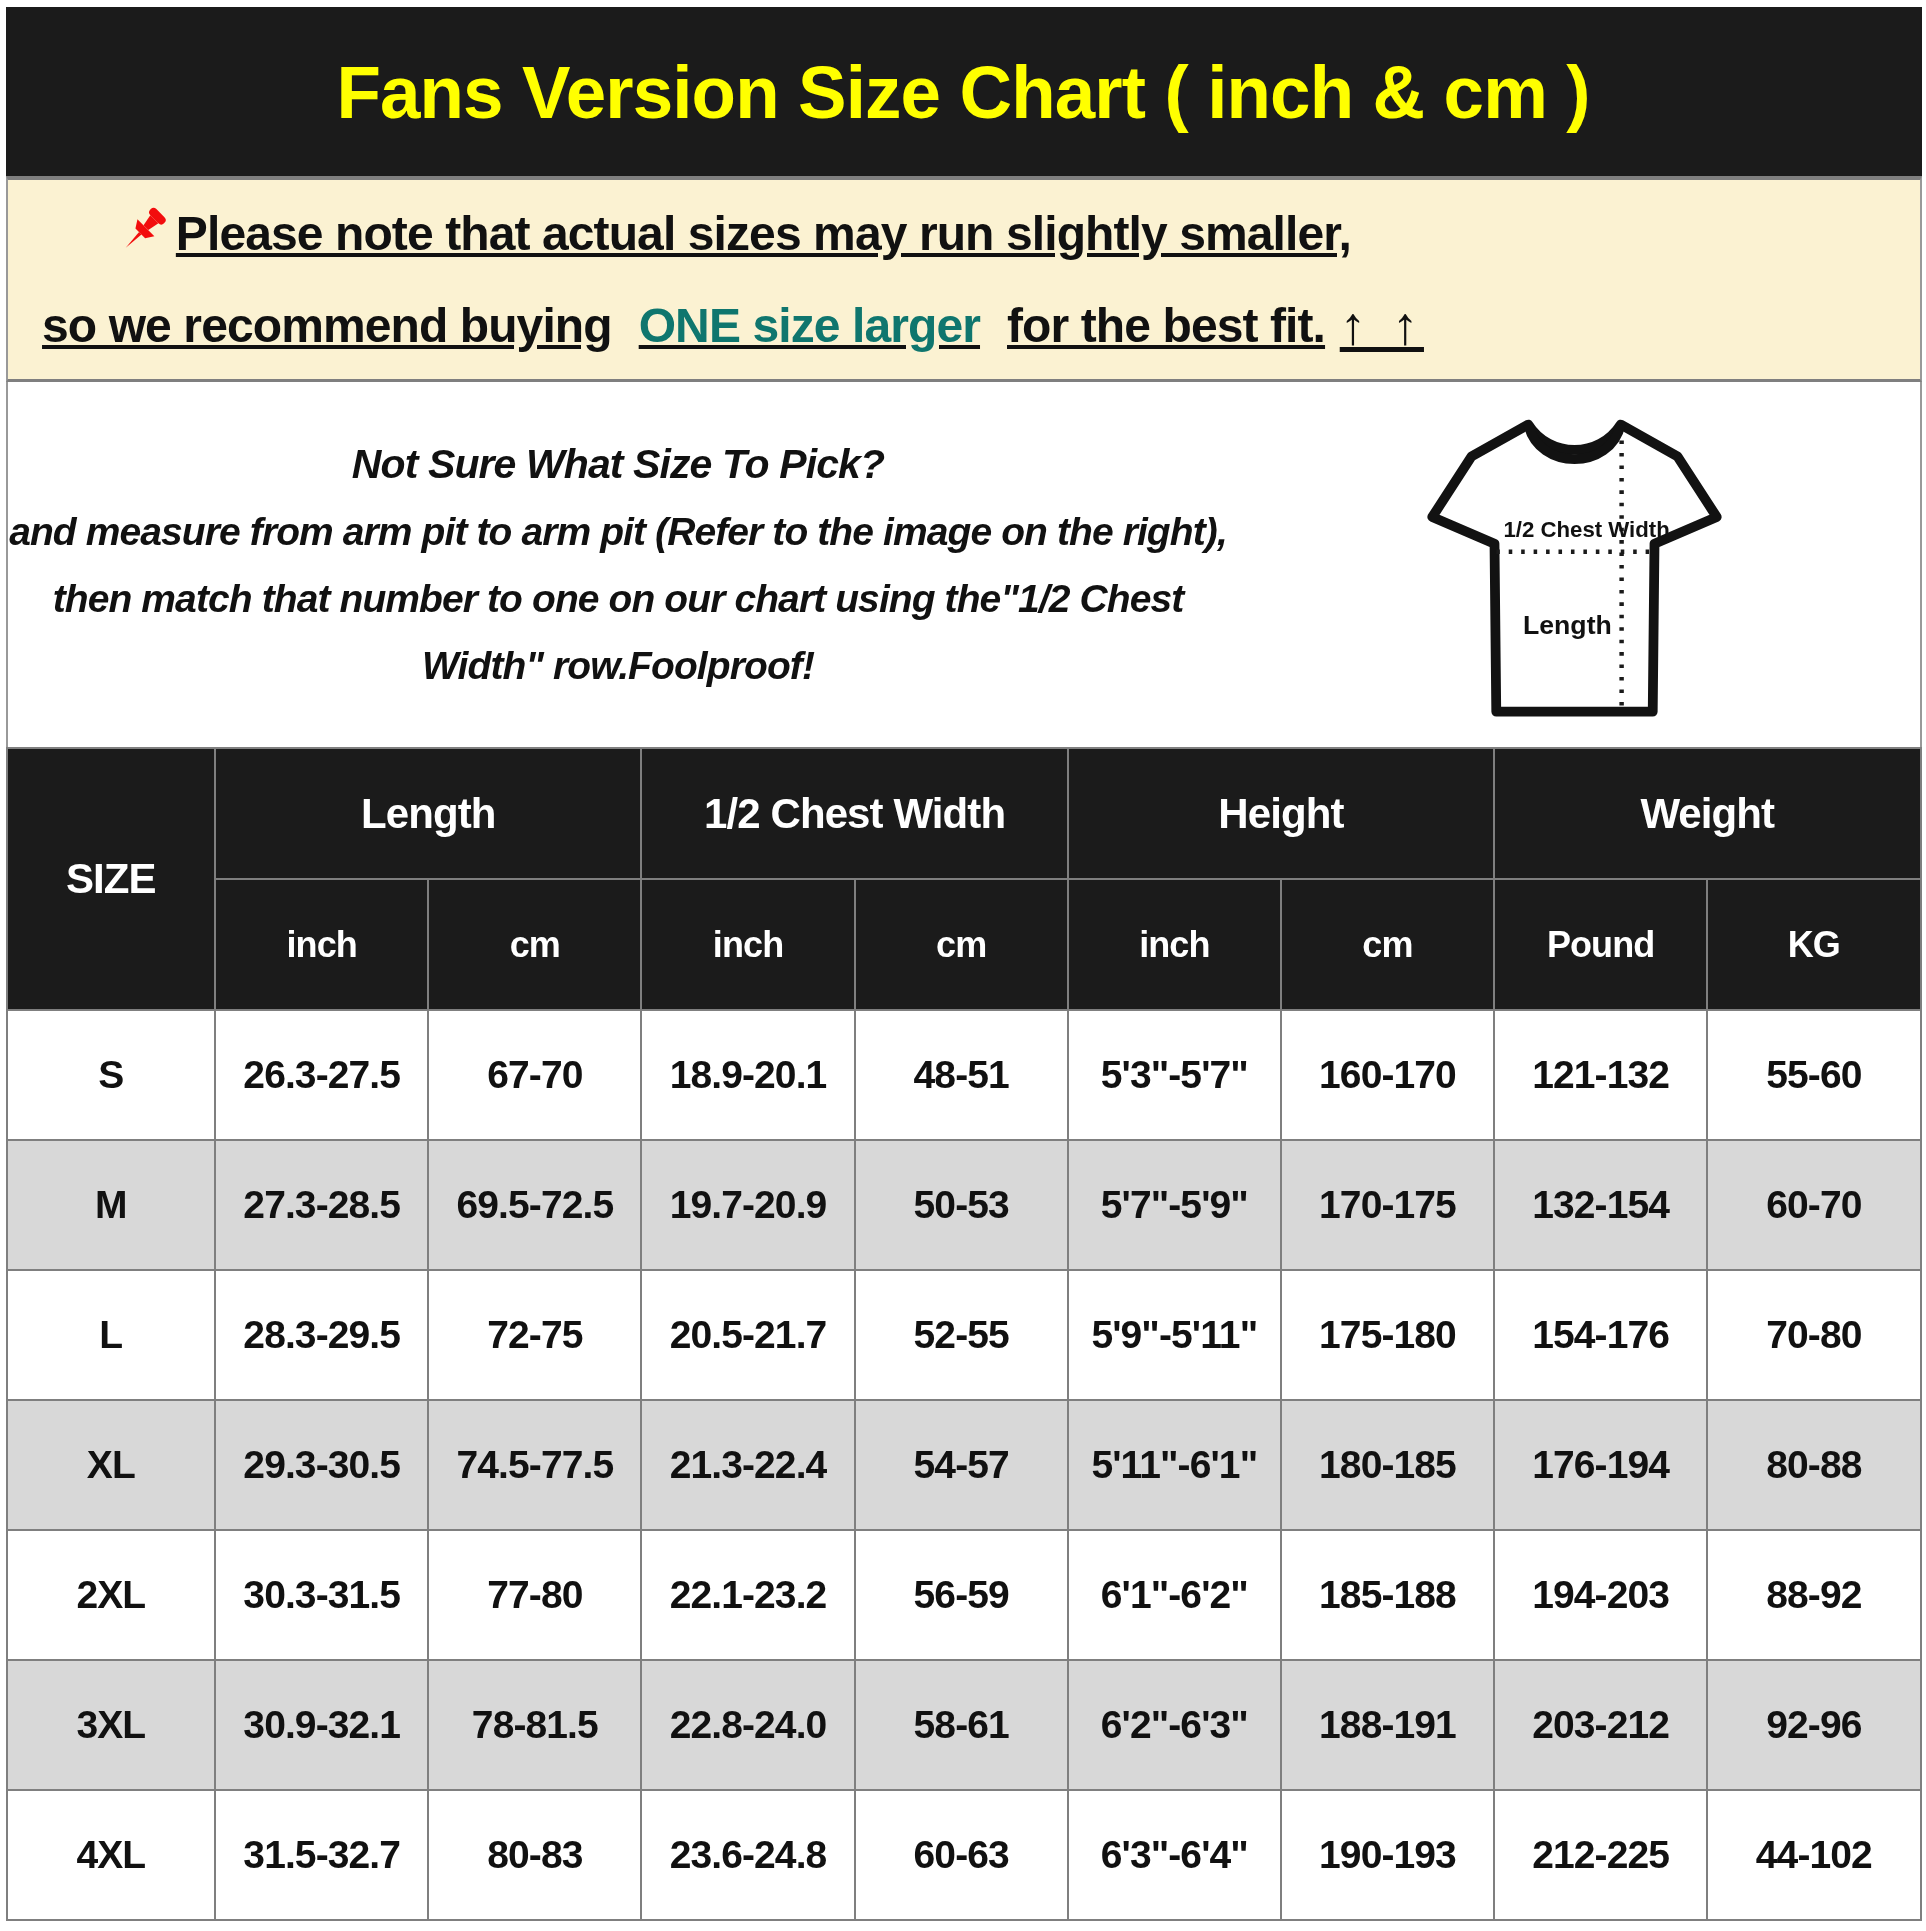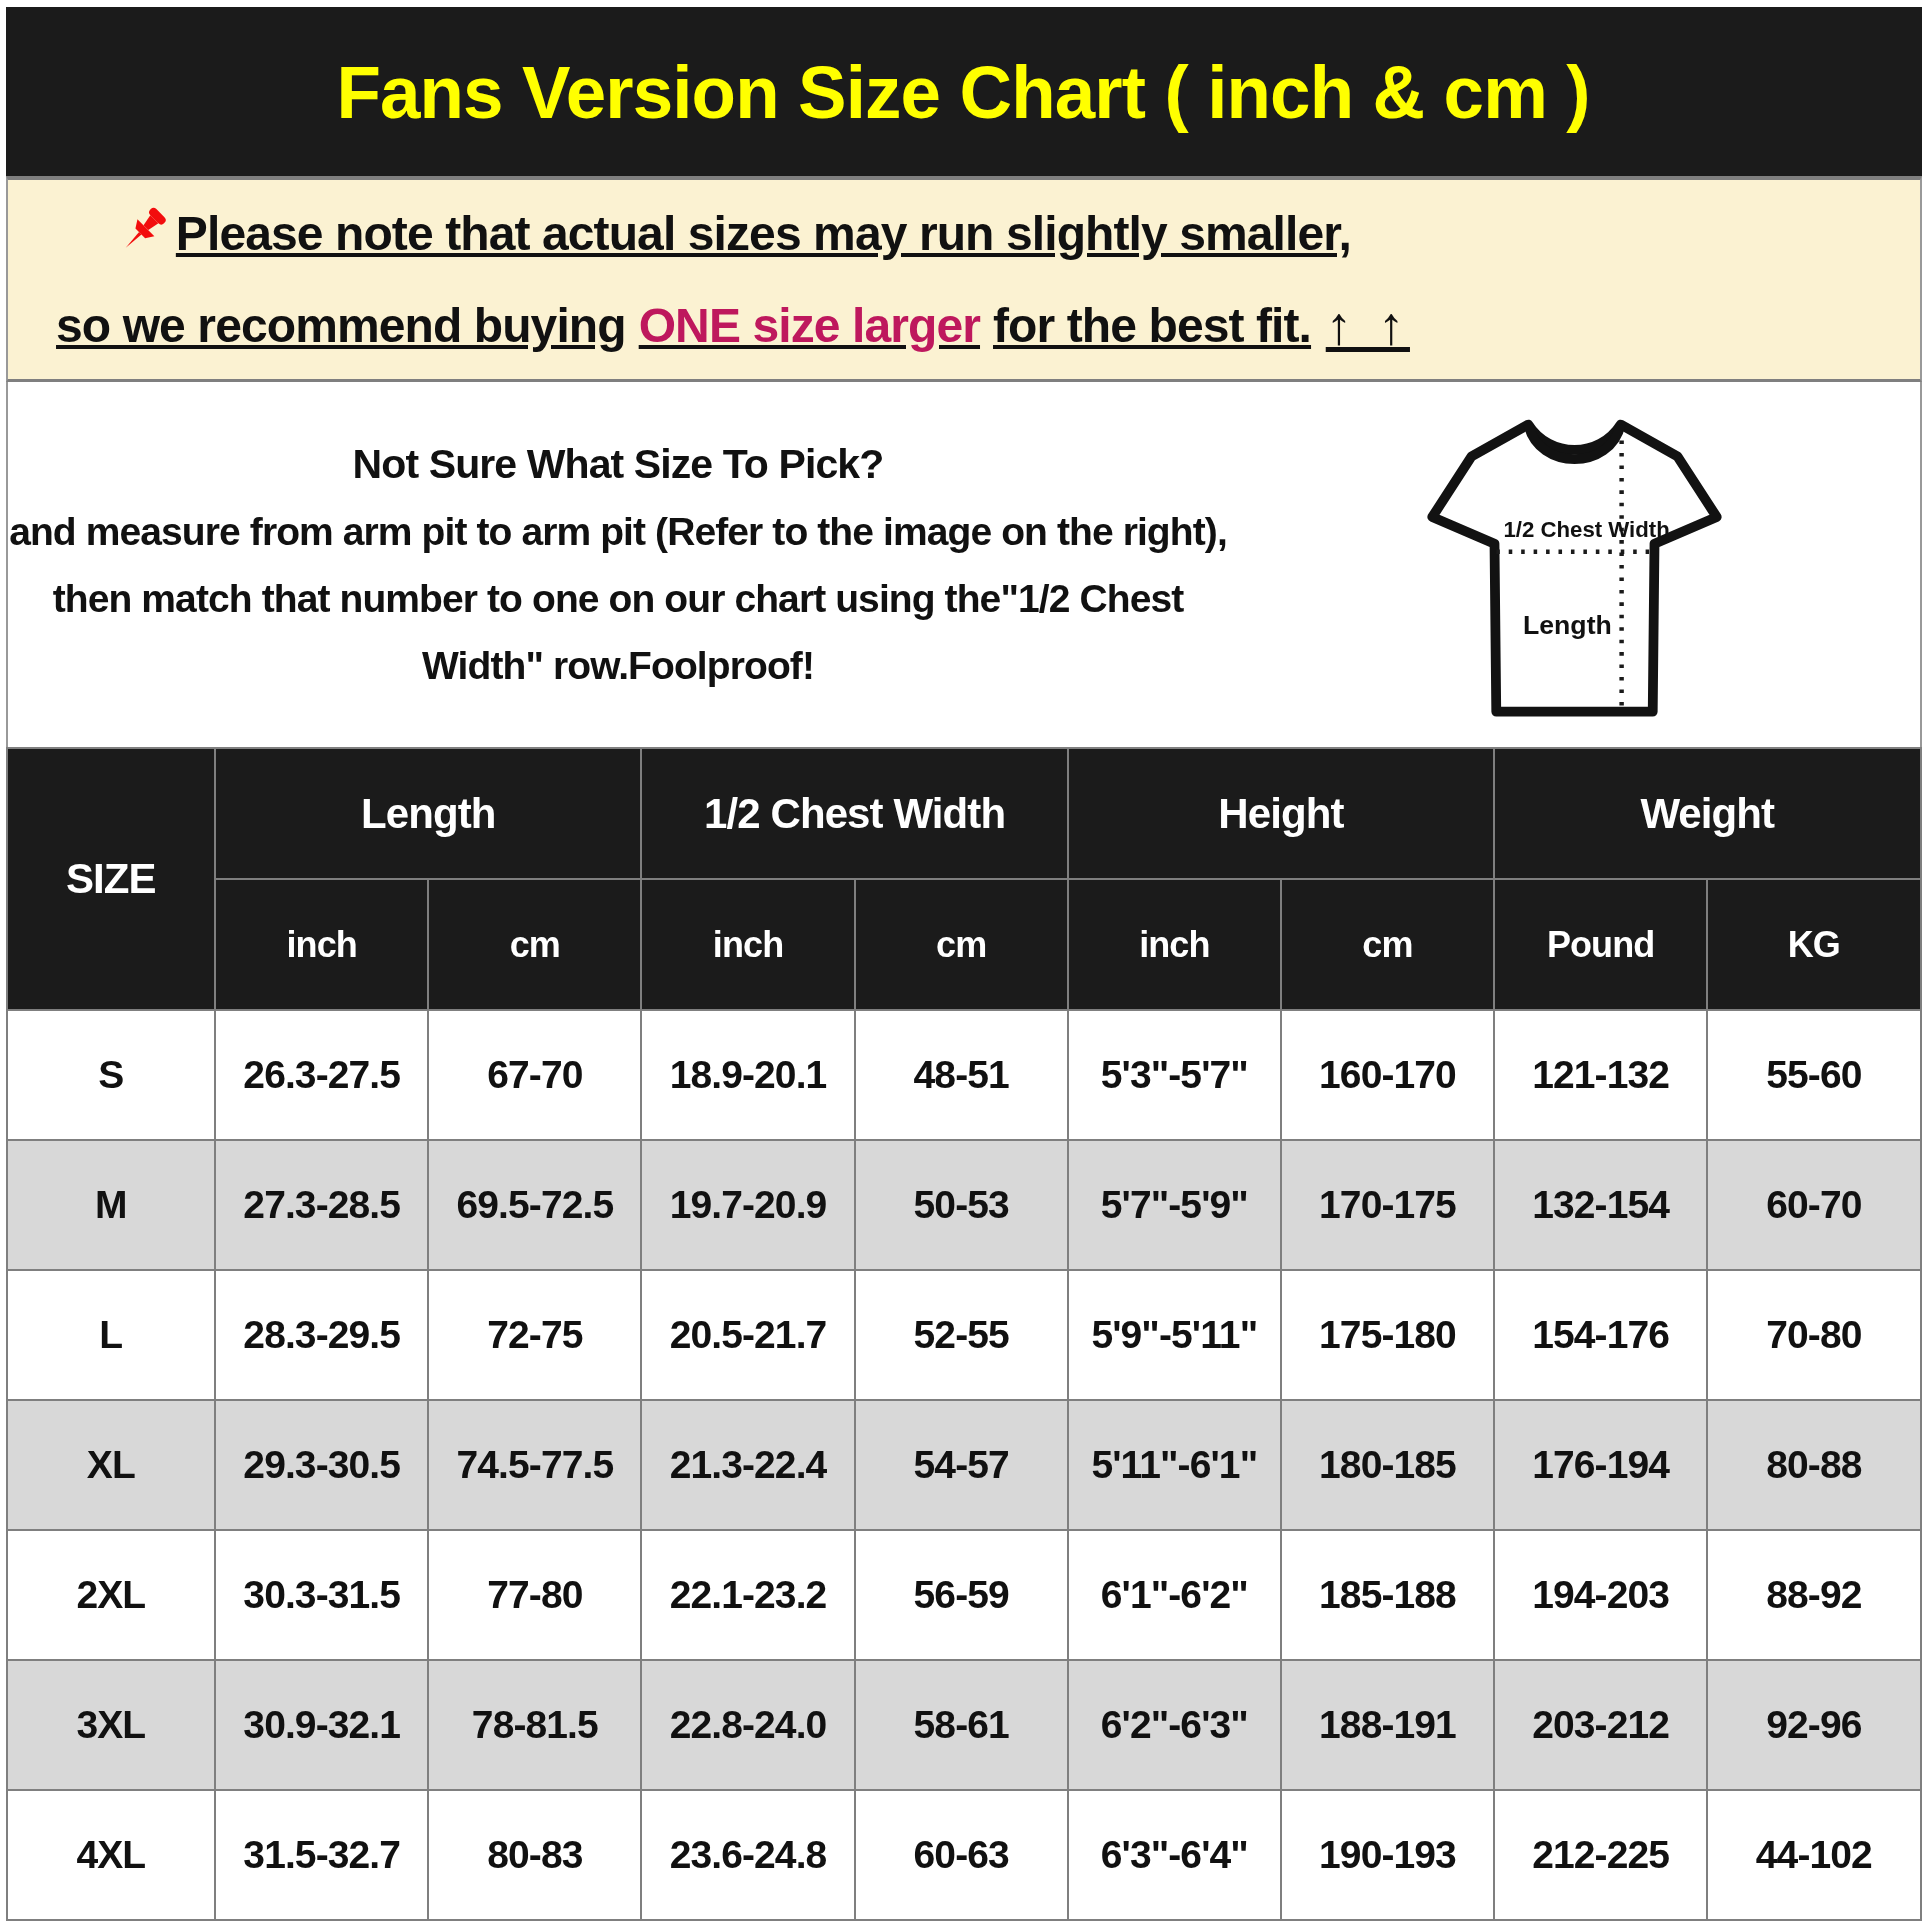--- a/index.html
+++ b/index.html
@@ -32,33 +32,33 @@
     border-left:2.8px solid #999;
     border-right:2.8px solid #999;
     height:199px;
     display:flex;flex-direction:column;justify-content:center;
   }
   .note-inner{width:1451px;}
   .note-line{
     display:flex;align-items:center;justify-content:center;
     font-size:48px;line-height:92px;white-space:nowrap;letter-spacing:-0.9px;text-decoration:underline;
   }
-  .note-line .hl{color:#be185d;margin:0 13px;}
+  .note-line .hl{color:#0f766e;margin:0 27px;}
   .note-line .arrows{margin-left:14.7px;font-size:53px;letter-spacing:5.5px;}
   .pin{width:57px;height:57px;margin-right:3.7px;flex:0 0 auto;}
 
   
   .instructions{
     height:365px;
     border-left:2.8px solid #999;border-right:2.8px solid #999;
     display:flex;align-items:center;
   }
   .inst-text{
     width:1221px;text-align:center;
-    font-size:39px;line-height:67px;letter-spacing:-0.9px;white-space:nowrap;
+    font-size:39px;line-height:67px;letter-spacing:-0.9px;white-space:nowrap;font-style:italic;
   }
   .inst-text .heading{font-size:41px;}
   .shirt-wrap{flex:1;display:flex;justify-content:center;align-items:center;}
   .shirt-wrap svg{width:395px;height:320px;}
   .diag-label{font-family:"Liberation Sans",sans-serif;font-weight:700;fill:#111;}
 
   
   table.size-table{
     width:1916px;table-layout:fixed;border-collapse:collapse;
   }

